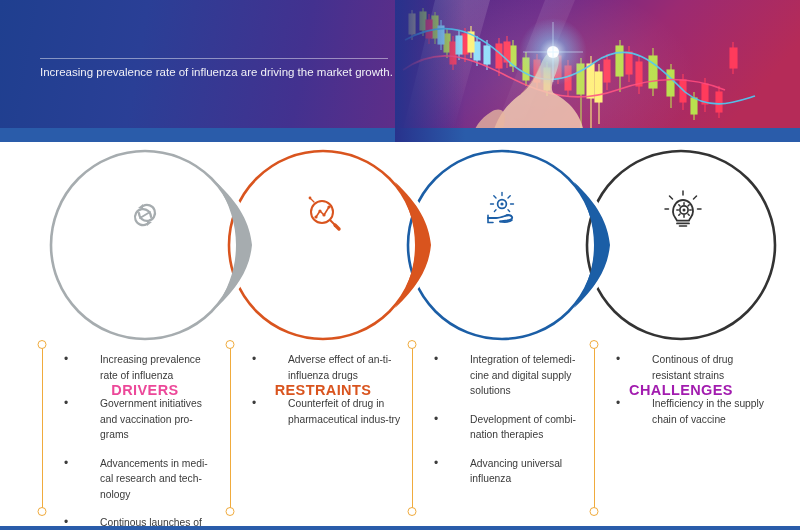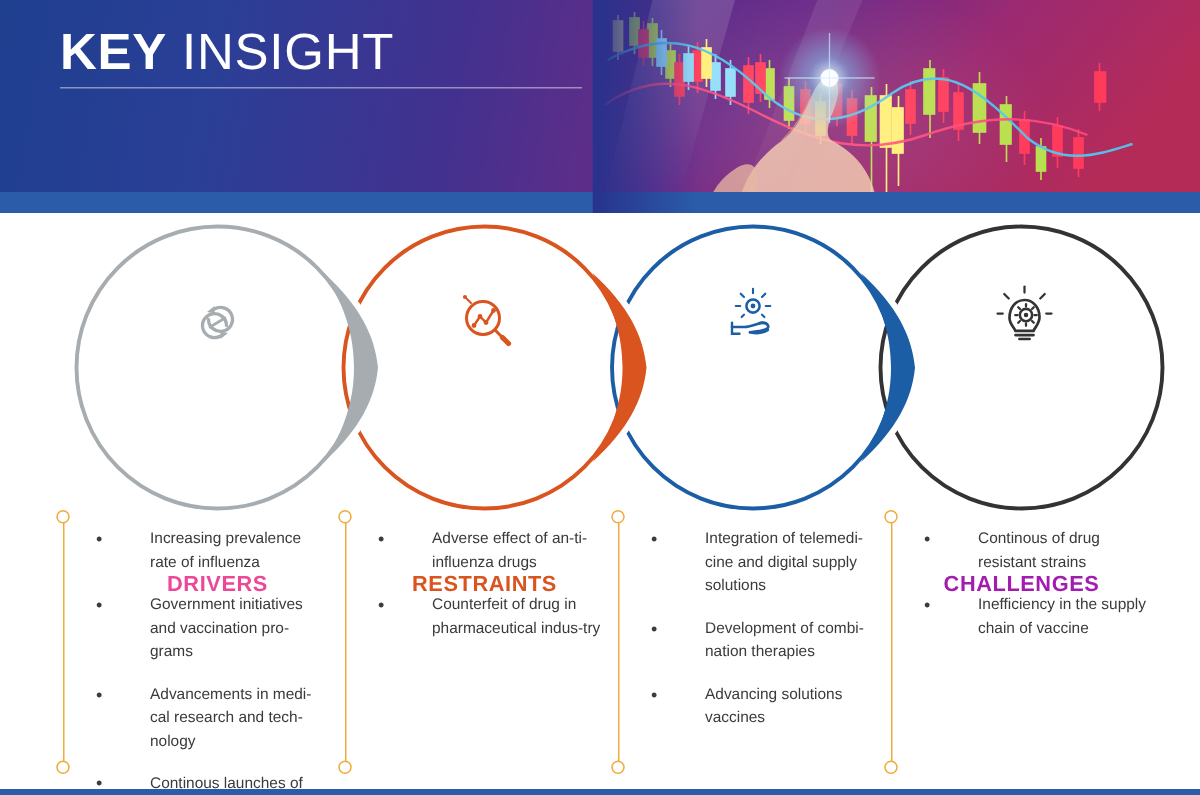--- a/index.html
+++ b/index.html
@@ -296,24 +296,22 @@
           <path d="M76,142 C78,128 86,118 96,112 C104,107 110,110 110,118 C110,128 104,136 100,142 Z" fill="#eec0a3" opacity="0.78"></path>
           <path d="M126,94 C132,88 139,80 145,66" fill="none" stroke="#e0ab8c" stroke-width="1" opacity="0.6"></path>
         </g>
         <circle cx="158" cy="52" r="34" fill="url(#glow)"></circle>
         <circle cx="158" cy="52" r="6" fill="#ffffff" opacity="0.95"></circle>
         <path d="M158,22 L158,82 M128,52 L188,52" stroke="#cfeeff" stroke-width="0.9" opacity="0.65"></path>
       </svg>
       <div class="header-photo-fade"></div>
     </div>
 
-    <div class="header-title">
-      <b>KEY</b><span> INSIGHT</span>
-    </div>
     <div class="header-rule"></div>
+    <div class="header-sub">Increasing prevalence rate of influenza are driving the market growth.</div>
     <div class="header-bottombar"></div>
   </div>
 
   <div class="flow">
     <svg width="800" height="212" viewBox="0 0 800 212">
 
       <circle cx="145" cy="103" r="94" fill="#ffffff" stroke="#a6acaf" stroke-width="2.6"></circle>
       <circle cx="323" cy="103" r="94" fill="none" stroke="#d9541e" stroke-width="2.6"></circle>
       <circle cx="502" cy="103" r="94" fill="none" stroke="#1b5ea6" stroke-width="2.6"></circle>
       <circle cx="681" cy="103" r="94" fill="none" stroke="#333333" stroke-width="2.6"></circle>
@@ -465,21 +463,21 @@
     <div class="bullet-row">
       <div class="bullet-dot">•</div>
       <div class="bullet-text">Integration of telemedi-cine and digital supply solutions</div>
     </div>
     <div class="bullet-row">
       <div class="bullet-dot">•</div>
       <div class="bullet-text">Development of combi-nation therapies</div>
     </div>
     <div class="bullet-row">
       <div class="bullet-dot">•</div>
-      <div class="bullet-text">Advancing solutions vaccines</div>
+      <div class="bullet-text">Advancing universal influenza</div>
     </div>
   </div>
 
   <div class="col" style="left:616px; width:152px;">
     <div class="bullet-row">
       <div class="bullet-dot">•</div>
       <div class="bullet-text">Continous of drug resistant strains</div>
     </div>
     <div class="bullet-row">
       <div class="bullet-dot">•</div>

